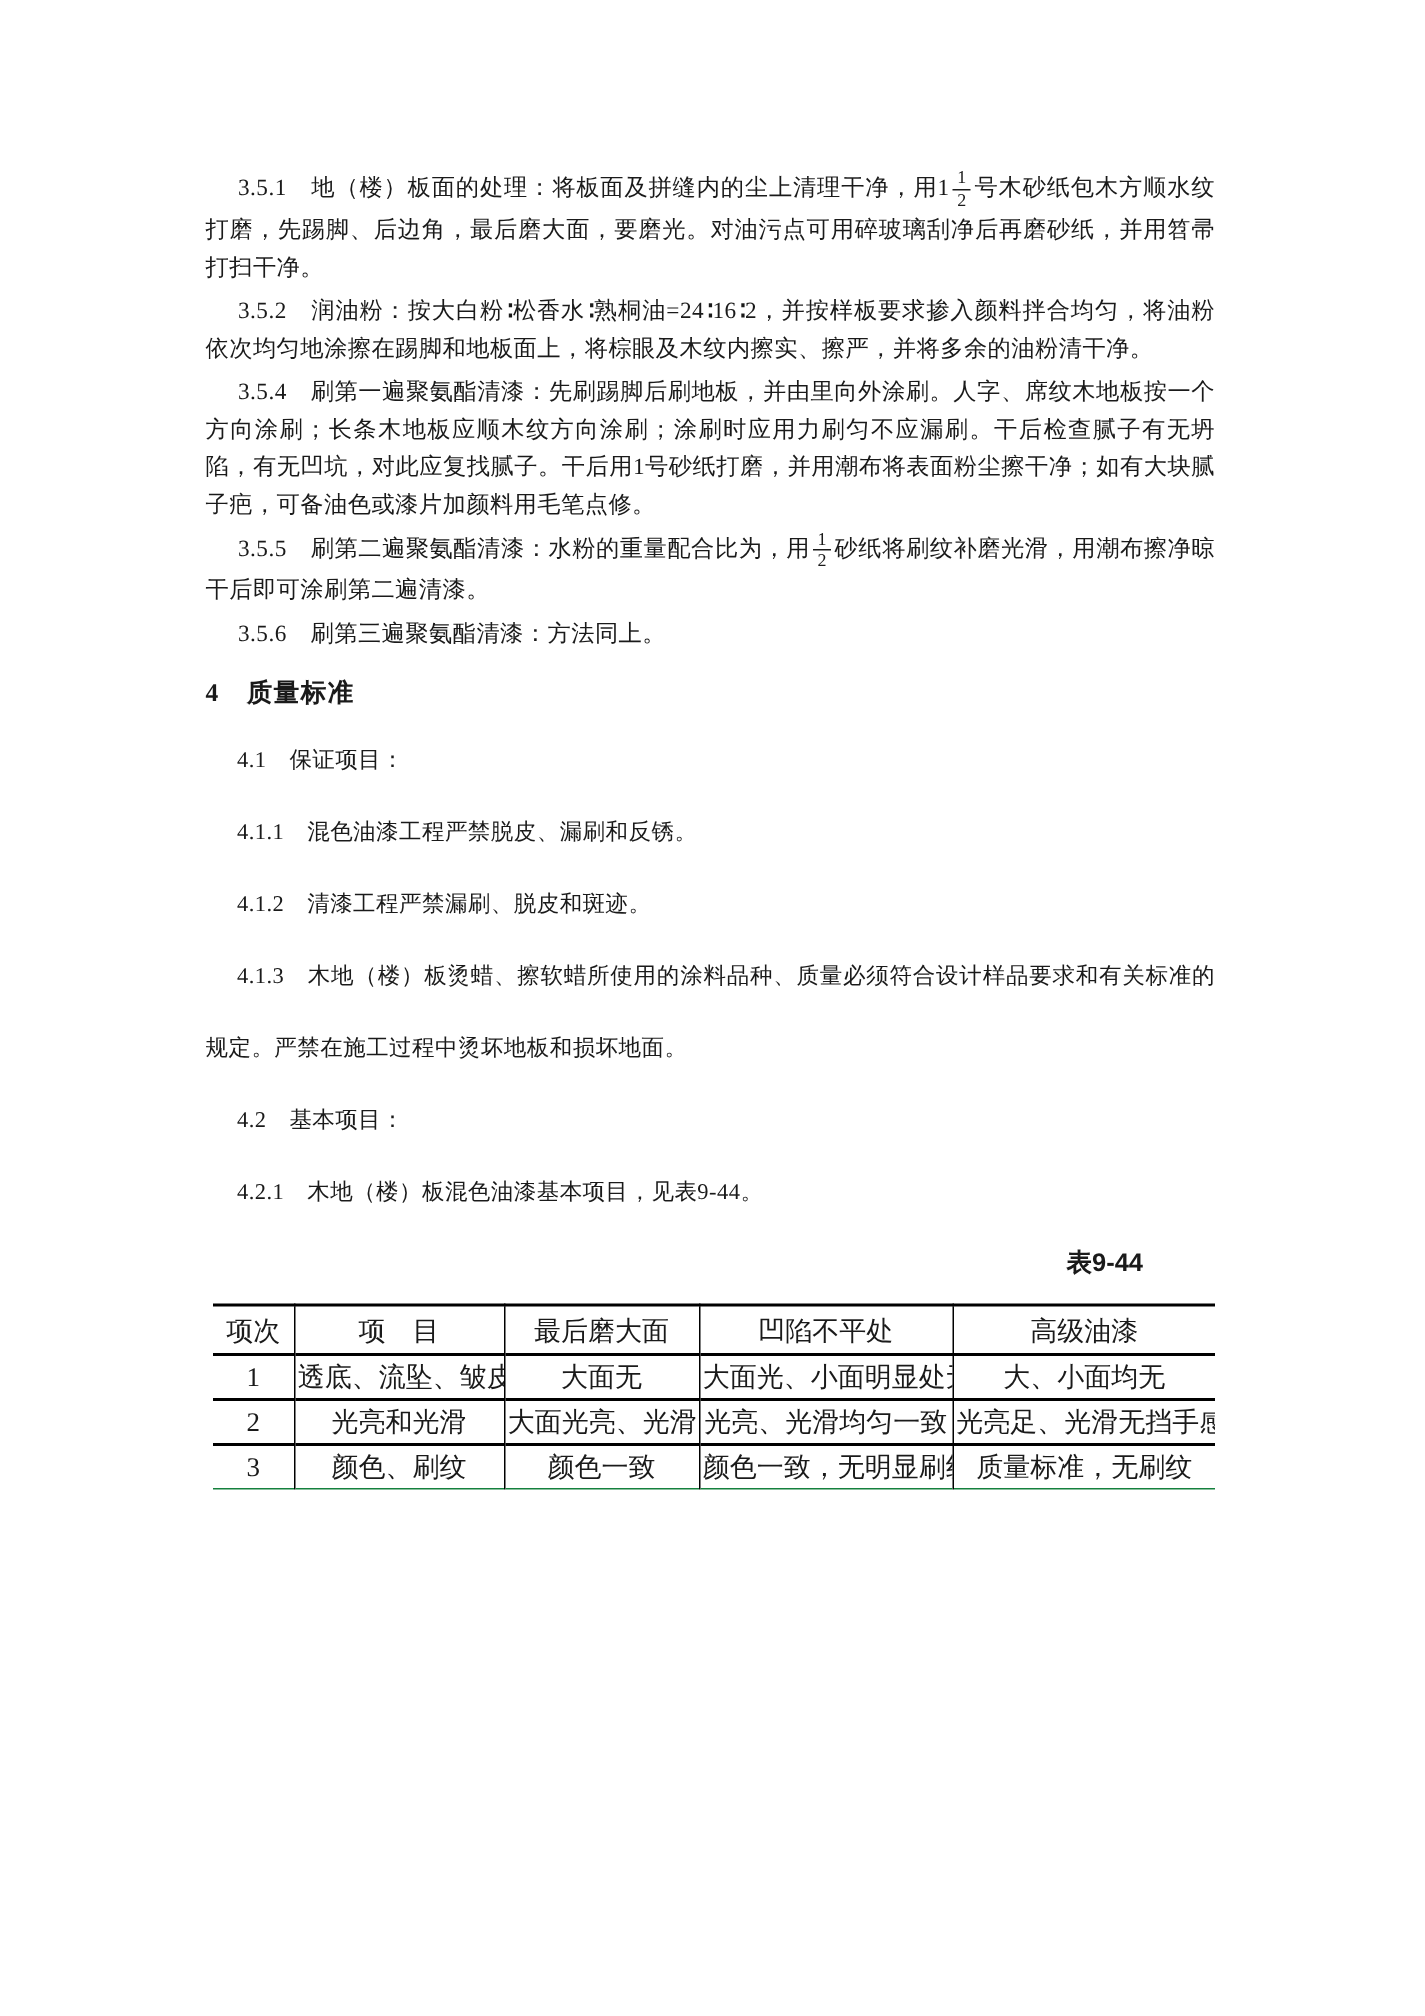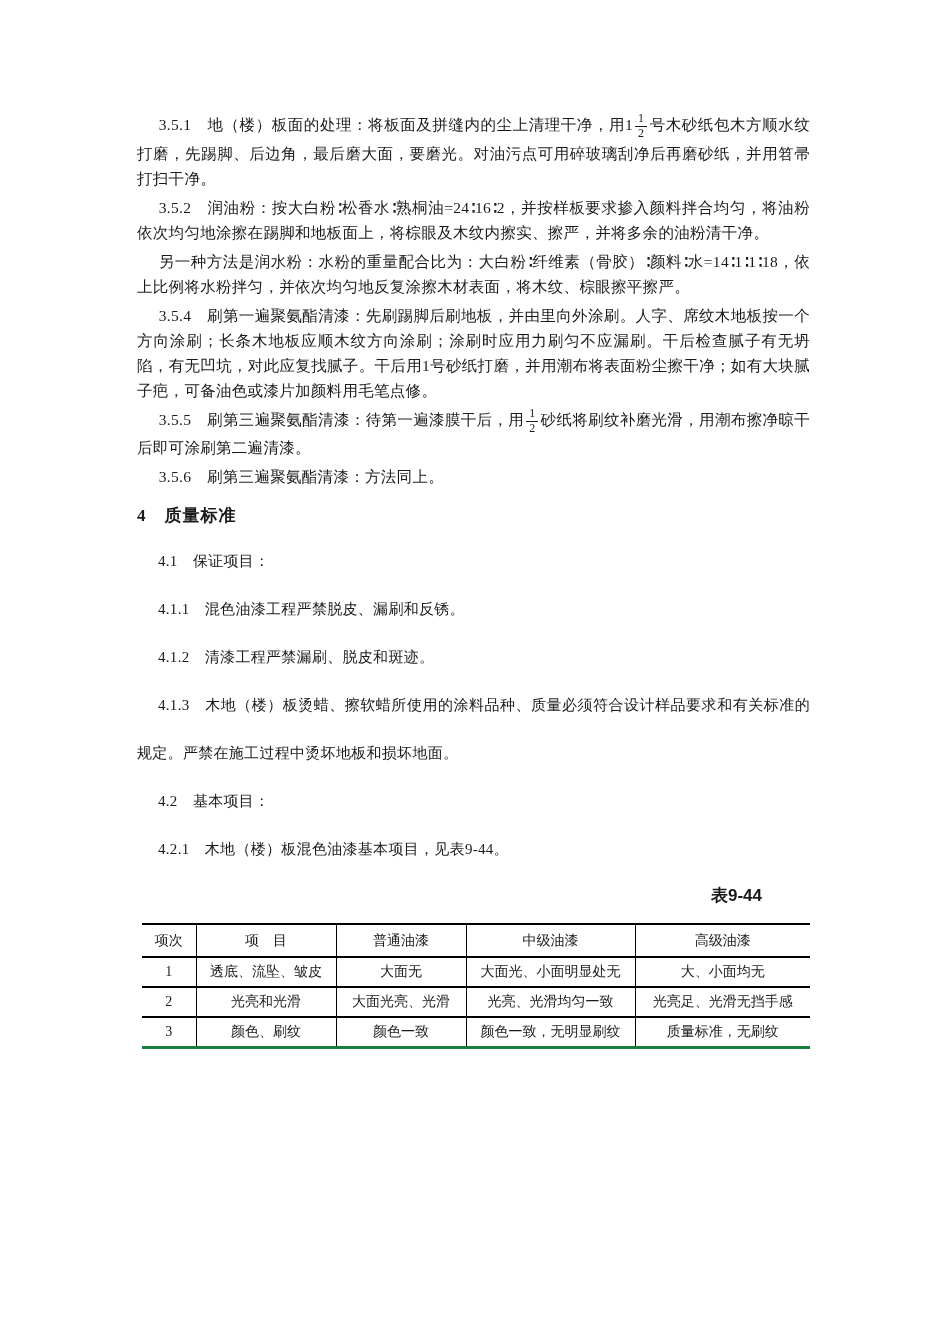--- a/index.html
+++ b/index.html
@@ -64,22 +64,22 @@
     padding-right: 48px;
     line-height: 22px;
   }
   
   table.quality {
     margin: 16px 0 0 5px;
     width: 668px;
     border-collapse: collapse;
     table-layout: fixed;
     border-top: 2px solid #000;
-    border-bottom: 3px solid #15803d;
-    font-size: 14px;
+    border-bottom: 1px solid #15803d;
+    font-size: 18px;
   }
   table.quality th, table.quality td {
     font-weight: normal;
     text-align: center;
     vertical-align: middle;
     padding: 0 2px;
     overflow: hidden;
     white-space: nowrap;
   }
   table.quality thead th { height: 31px; border-bottom: 2px solid #000; }
@@ -89,26 +89,25 @@
 </style>
 </head>
 <body>
 
 <div class="page">
 
   <p class="body"><span>3.5.1　地（楼）板面的处理：将板面及拼缝内的尘上清理干净，用1</span><span class="frac"><span class="num">1</span><span class="den">2</span></span><span>号木砂纸包木方顺水纹打磨，先踢脚、后边角，最后磨大面，要磨光。对油污点可用碎玻璃刮净后再磨砂纸，并用笤帚打扫干净。</span></p>
 
   <p class="body">3.5.2　润油粉：按大白粉∶松香水∶熟桐油=24∶16∶2，并按样板要求掺入颜料拌合均匀，将油粉依次均匀地涂擦在踢脚和地板面上，将棕眼及木纹内擦实、擦严，并将多余的油粉清干净。</p>
 
-  <p class="body">另一种方法是润水粉：水粉的重量配合比为：大白粉∶纤维素（骨胶）∶颜料∶水=14∶1∶1∶18，依上比例将水粉拌匀，并依次均匀地反复涂擦木材表面，将木纹、棕眼擦平擦严。</p>
 
 
   <p class="body">3.5.4　刷第一遍聚氨酯清漆：先刷踢脚后刷地板，并由里向外涂刷。人字、席纹木地板按一个方向涂刷；长条木地板应顺木纹方向涂刷；涂刷时应用力刷匀不应漏刷。干后检查腻子有无坍陷，有无凹坑，对此应复找腻子。干后用1号砂纸打磨，并用潮布将表面粉尘擦干净；如有大块腻子疤，可备油色或漆片加颜料用毛笔点修。</p>
 
-  <p class="body"><span>3.5.5　刷第三遍聚氨酯清漆：待第一遍漆膜干后，用</span><span class="frac"><span class="num">1</span><span class="den">2</span></span><span>砂纸将刷纹补磨光滑，用潮布擦净晾干后即可涂刷第二遍清漆。</span></p>
+  <p class="body"><span>3.5.5　刷第二遍聚氨酯清漆：水粉的重量配合比为，用</span><span class="frac"><span class="num">1</span><span class="den">2</span></span><span>砂纸将刷纹补磨光滑，用潮布擦净晾干后即可涂刷第二遍清漆。</span></p>
 
   <p class="body last">3.5.6　刷第三遍聚氨酯清漆：方法同上。</p>
 
   <h2 class="sec">4　质量标准</h2>
 
   <div class="spaced">
     <p>4.1　保证项目：</p>
     <p>4.1.1　混色油漆工程严禁脱皮、漏刷和反锈。</p>
     <p>4.1.2　清漆工程严禁漏刷、脱皮和斑迹。</p>
     <p>4.1.3　木地（楼）板烫蜡、擦软蜡所使用的涂料品种、质量必须符合设计样品要求和有关标准的规定。严禁在施工过程中烫坏地板和损坏地面。</p>
@@ -123,22 +122,22 @@
       <col style="width:54px">
       <col style="width:140px">
       <col style="width:130px">
       <col style="width:169px">
       <col style="width:175px">
     </colgroup>
     <thead>
       <tr>
         <th>项次</th>
         <th>项　目</th>
-        <th>普通油漆</th>
-        <th>中级油漆</th>
+        <th>最后磨大面</th>
+        <th>凹陷不平处</th>
         <th>高级油漆</th>
       </tr>
     </thead>
     <tbody>
       <tr>
         <td>1</td>
         <td>透底、流坠、皱皮</td>
         <td>大面无</td>
         <td>大面光、小面明显处无</td>
         <td>大、小面均无</td>

